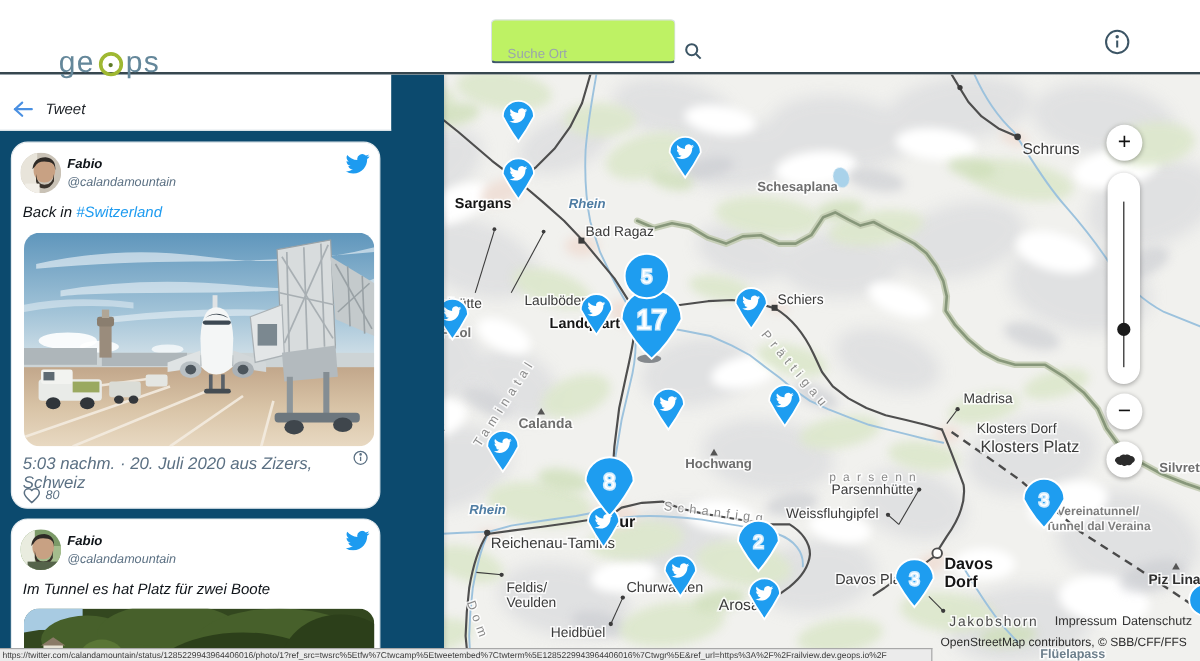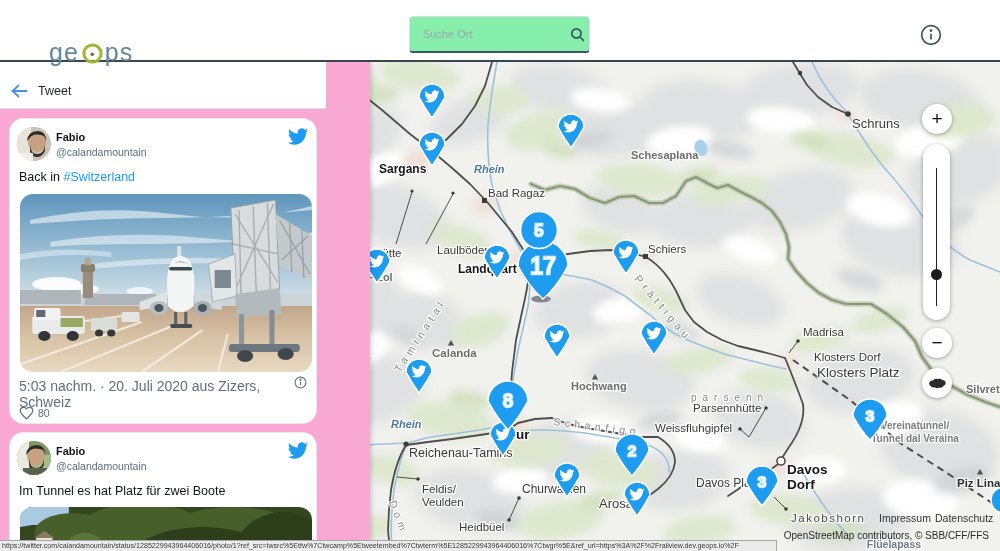--- a/index.html
+++ b/index.html
@@ -7,32 +7,32 @@
   body { font-family:"Liberation Sans", sans-serif; }
   .app { position:relative; width:1000px; height:551px; background:#fff; overflow:hidden; }
 
   
   .header { position:absolute; left:0; top:0; width:1000px; height:62px; background:#fff;
             border-bottom:2px solid #37474f; z-index:30; }
   .logo { position:absolute; left:49px; top:40px; }
   .logo-row { display:flex; align-items:center; }
   .logo-txt { font-size:25px; color:#64879a; letter-spacing:1px; font-weight:400; line-height:1; }
   .logo-ring { margin:2px 1px 0 2px; }
-  .searchbox { position:absolute; left:409px; top:16px; width:181px; height:37px;
+  .searchbox { position:absolute; left:409px; top:16px; width:154px; height:37px;
                border:1px solid #d8e0e5; border-bottom:2px solid #3d566b; border-radius:4px;
-               background:#86efac; display:flex; align-items:center; }
+               background:#bef264; display:flex; align-items:flex-end; }
   .searchbox input { flex:1; border:0; outline:none; font-size:11px; color:#333;
                      padding:0 4px 0 13px; background:transparent; font-family:"Liberation Sans",sans-serif;}
   .searchbox input::placeholder { color:#9aa5ac; }
   .search-ic { margin-right:10px; display:flex; }
   .info-btn { position:absolute; left:919px; top:23px; width:24px; height:24px; background:none; border:0; cursor:pointer; }
 
   
-  .sidebar { position:absolute; left:0; top:62px; width:370px; height:489px; background:#f9a8d4;
-             z-index:20; box-shadow:2px 0 4px rgba(0,0,0,.15); }
+  .sidebar { position:absolute; left:0; top:62px; width:370px; height:489px; background:#0c4a6e;
+             z-index:20; box-shadow:2px 0 4px rgba(0,0,0,.15);font-style:italic; }
   .sb-head { position:absolute; left:0; top:0; width:326px; height:47px; background:#fff;
              border-bottom:1px solid #dde4e8; display:flex; align-items:center; padding-top:11px; }
   .back-btn { border:0; background:none; margin-left:11px; cursor:pointer; display:flex; }
   .sb-title { margin-left:10px; font-size:12.5px; color:#1f2328; }
   .card { position:absolute; left:9px; width:308px; background:#fff; border:1px solid #e4eaee;
           border-radius:14px; }
   .card1 { top:56px; height:306px; }
   .card2 { top:370px; height:240px; }
   .avatar { position:absolute; left:7px; top:8px; width:34px; height:34px; border-radius:50%; overflow:hidden; }
   .t-name { position:absolute; left:46px; top:12px; font-size:11px; font-weight:bold; color:#0f1419; }

